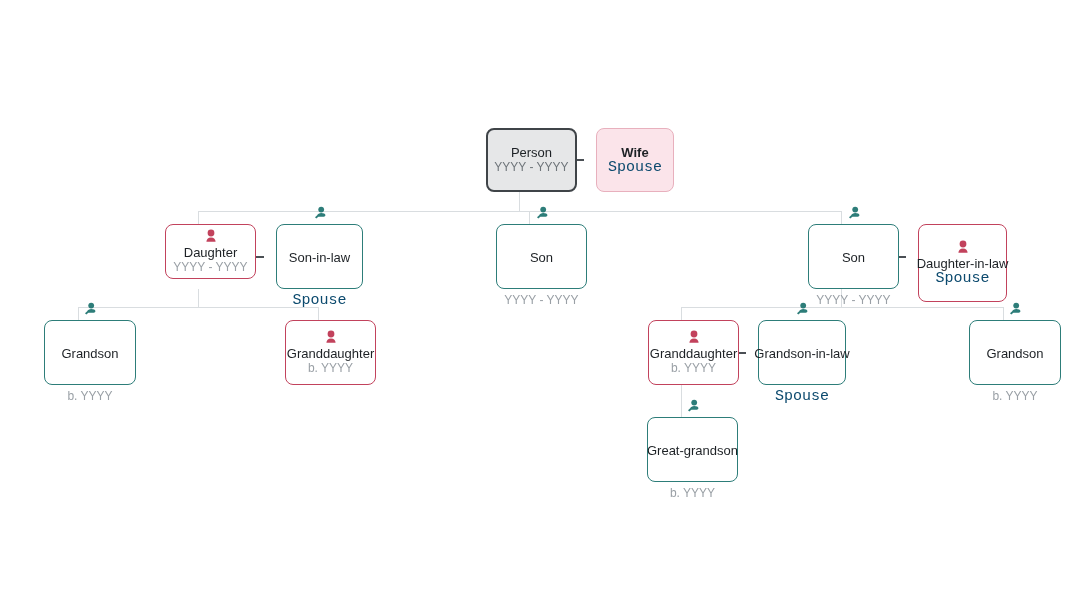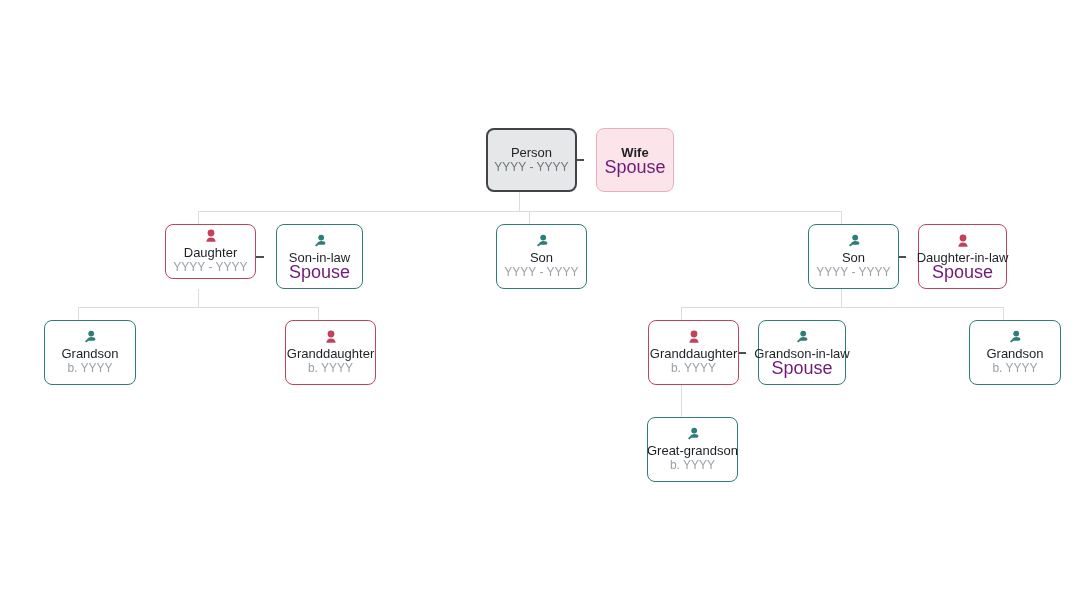--- a/index.html
+++ b/index.html
@@ -78,26 +78,28 @@
   .node.female {
     border-color: #c2425c;
   }
   .node.female-filled {
     border-color: #e8b0bd;
     background: #fbe4ea;
   }
   .node.female-filled .nm { color: #1d2125; }
   .node.male {
     border-color: #2d7d79;
+    gap: 28px;
   }
 
   .node .sp {
-    font-size: 18px;
-    color: #701a75;
+    font-size: 15px;
+    color: #0c4a6e;
     line-height: 15px;
+    font-family: Liberation Mono, monospace;
   }
 </style>
 </head>
 <body>
 
 <div id="tree-canvas">
 
   <div class="conn spouse" style="left:565px; top:159px; width:19px;"></div>
 
   <div class="conn v" style="left:519px; top:192px; height:19px;"></div>
@@ -170,21 +172,21 @@
     <span class="ico">
       <svg width="14" height="15" viewBox="0 0 14 15">
           <circle cx="8.2" cy="3.6" r="2.9" fill="#2d7d79"></circle>
           <path d="M8.2 7c-2 0-3.3 1-4 2.2L2 11.2l1.3 1.3 2.1-1.8h5.3c1 0 1.7-.7 1.7-1.6C12.4 7.8 10.6 7 8.2 7z" fill="#2d7d79"></path>
         </svg>
     </span>
     <span class="nm">Son</span>
     <span class="dt">YYYY - YYYY</span>
   </div>
 
-  <div class="node female" style="left:906px; top:224px; width:89px; height:65px;">
+  <div class="node female" style="left:906px; top:224px; width:89px; height:78px;">
     <span class="ico">
       <svg width="14" height="15" viewBox="0 0 14 15">
           <circle cx="7" cy="4" r="3.4" fill="#c2425c"></circle>
           <path d="M7 8.4c-2.9 0-4.6 2-4.6 4.3h9.2c0-2.3-1.7-4.3-4.6-4.3z" fill="#c2425c"></path>
         </svg>
     </span>
     <span class="nm">Daughter-in-law</span>
     <span class="sp">Spouse</span>
   </div>
 

